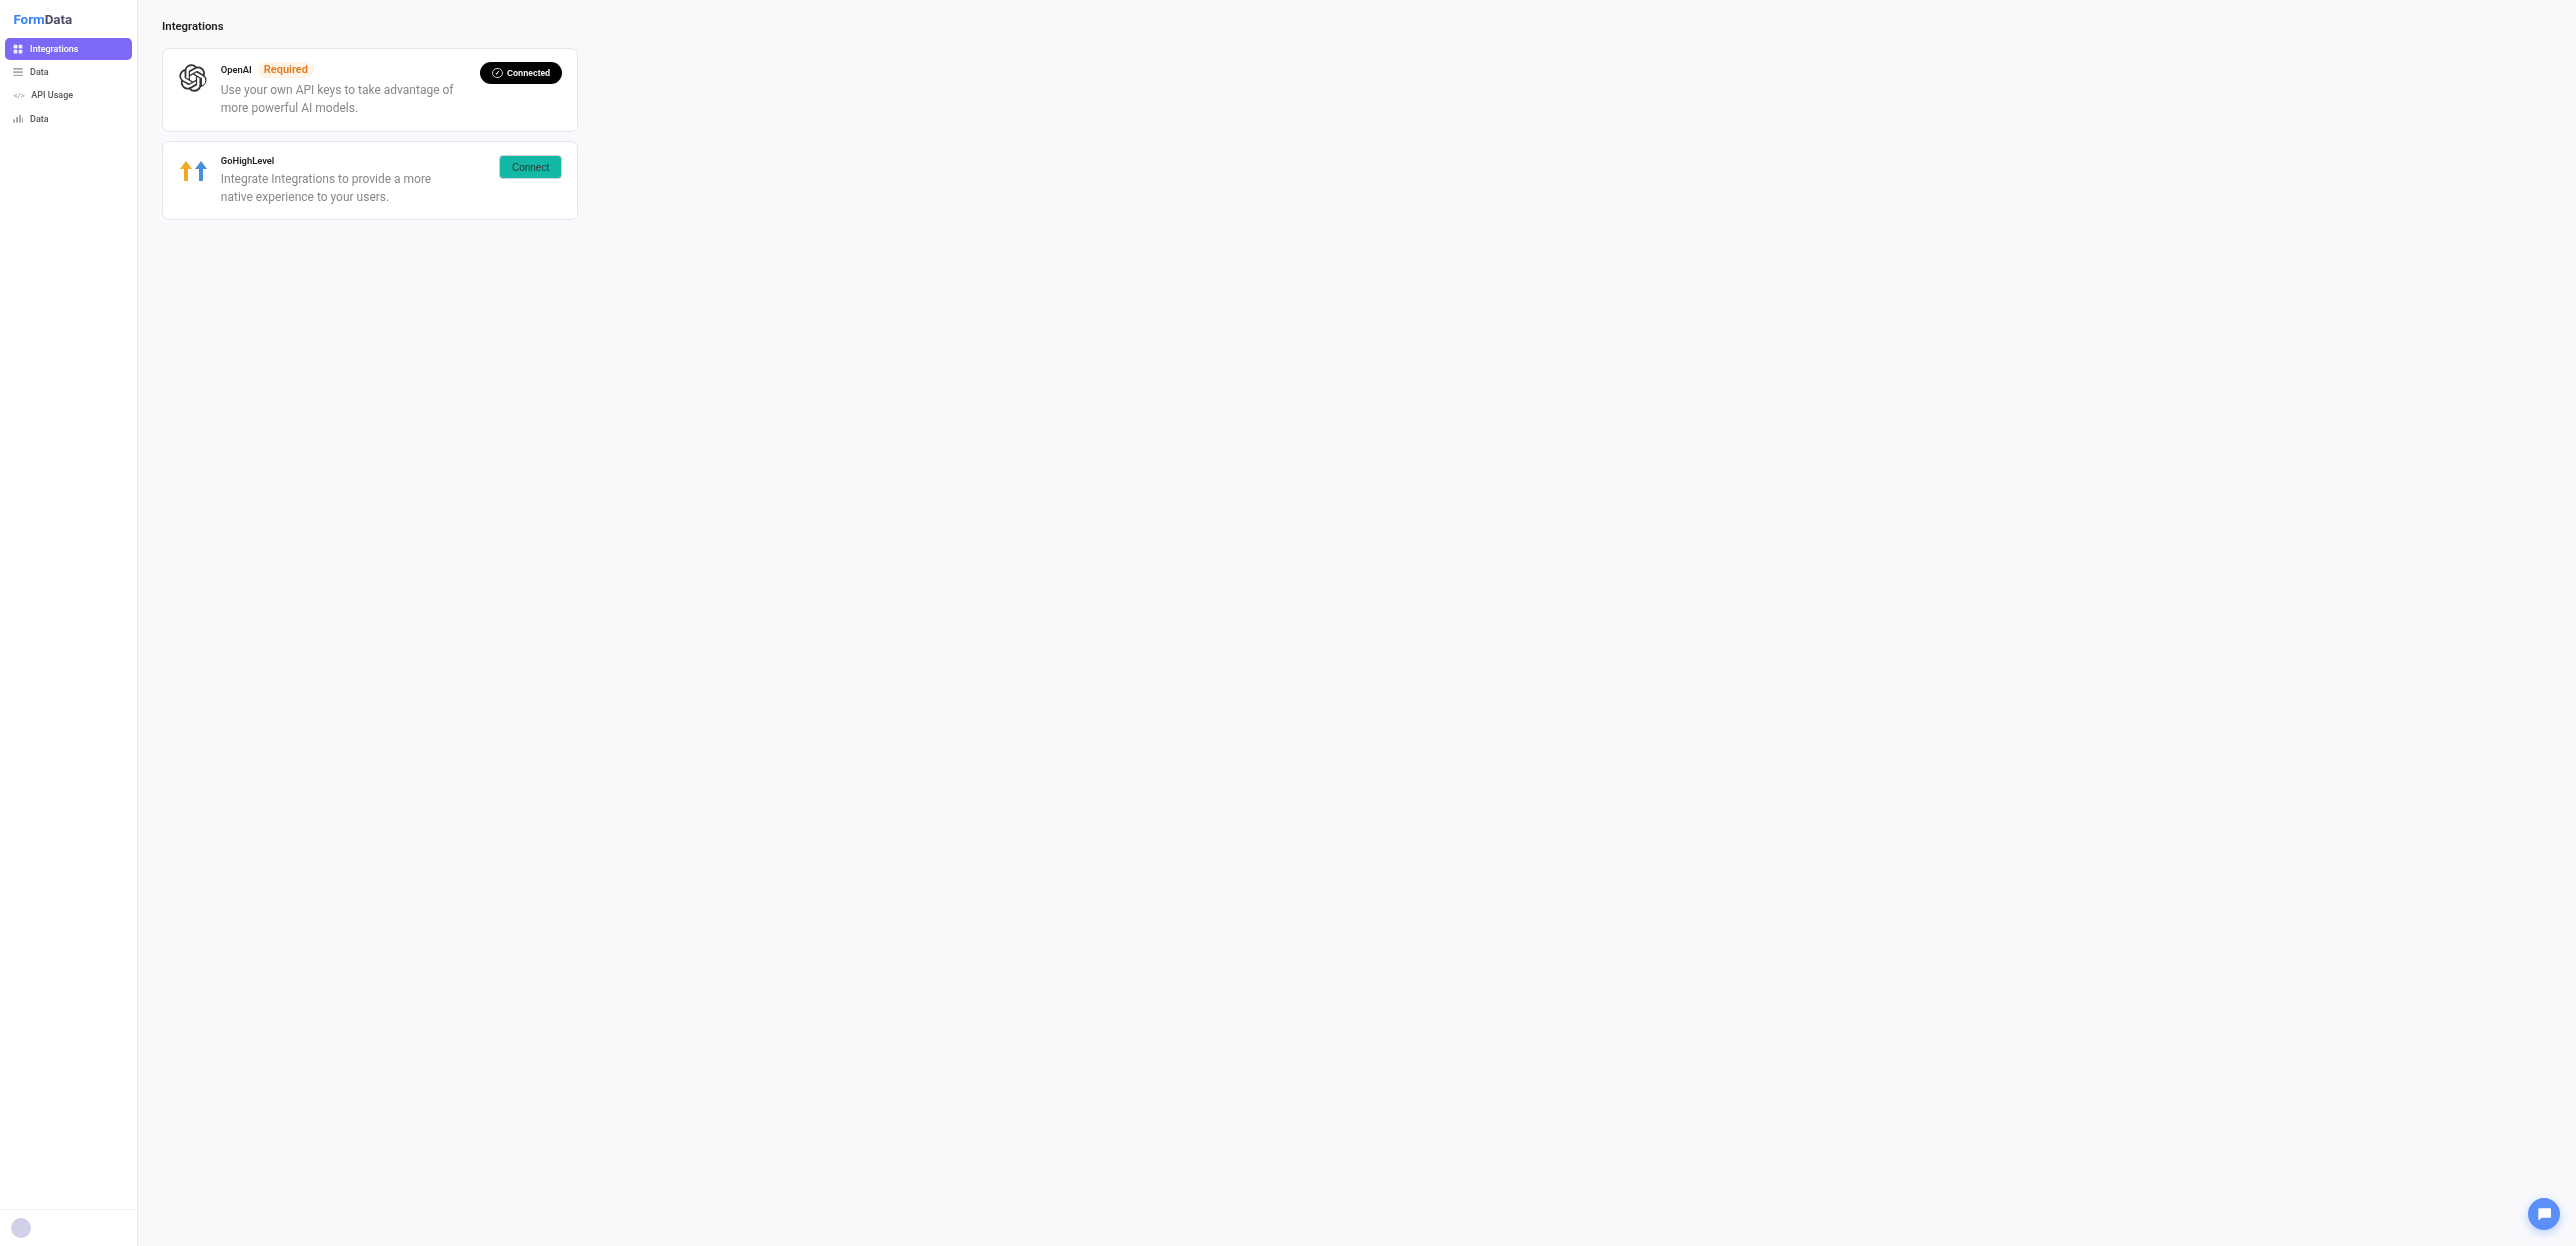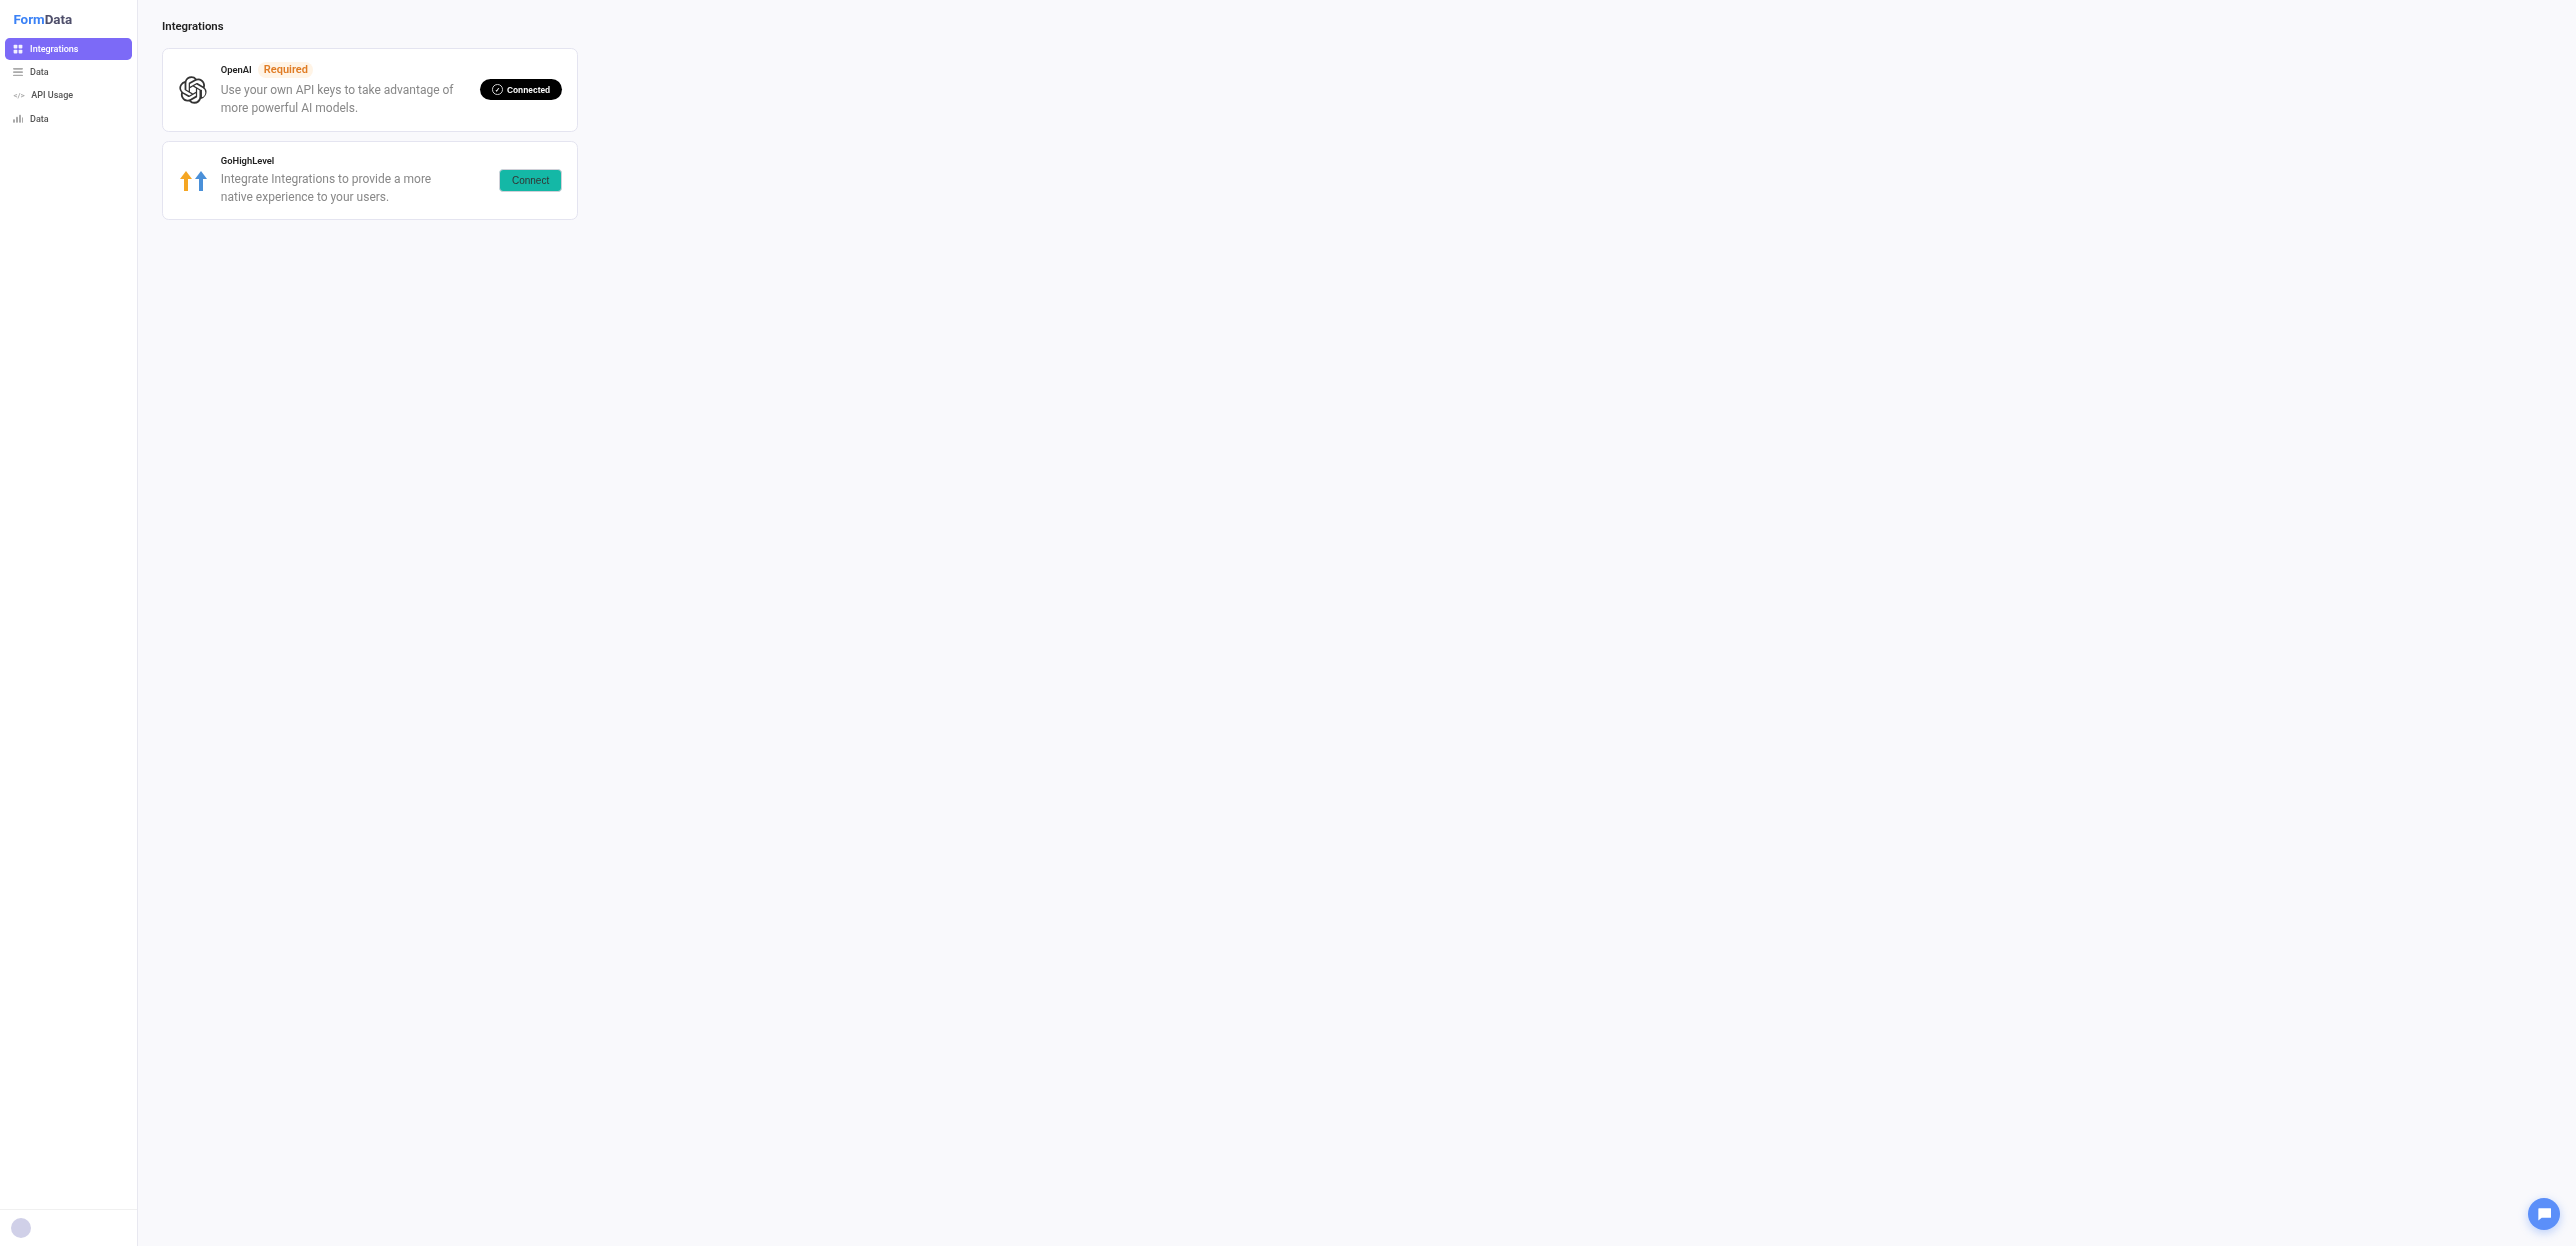--- a/index.html
+++ b/index.html
@@ -72,21 +72,20 @@
       margin-bottom: 14.8px;
     }
 
     
     .card {
       background: #fff;
       border: 0.7px solid #e4e4f0;
       border-radius: 6.7px;
       padding: 13.4px 14.8px;
       display: flex;
-      align-items: center;
       gap: 12px;
       max-width: 416px;
       margin-bottom: 9.4px;
     }
     .card-icon {
       width: 31px;
       height: 31px;
       display: flex;
       align-items: center;
       justify-content: center;

